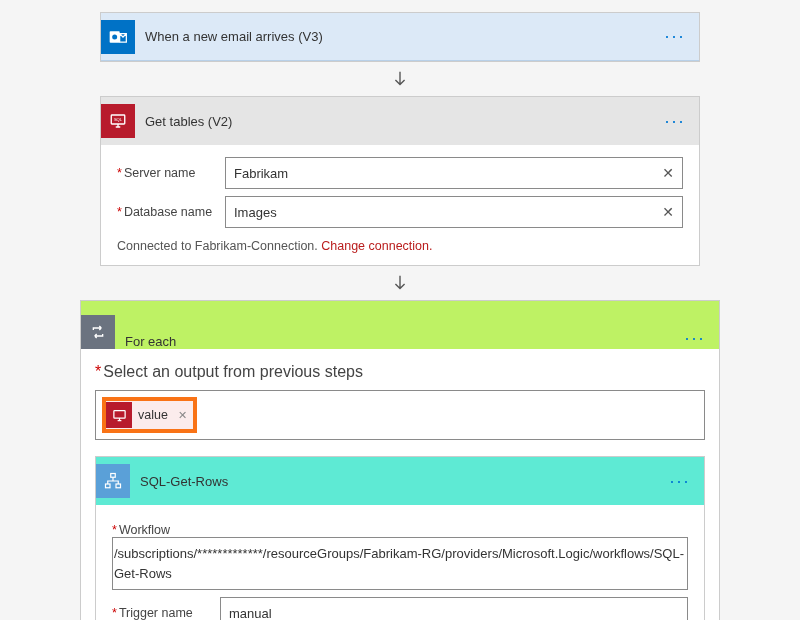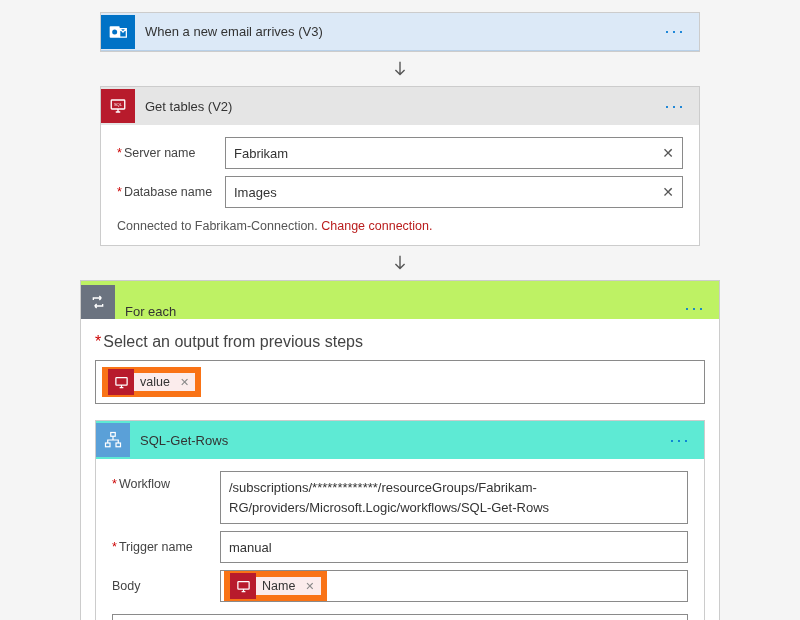--- a/index.html
+++ b/index.html
@@ -1,19 +1,19 @@
 <!DOCTYPE html>
 <html><head>
   <meta charset="utf-8">
   <style>
     * { box-sizing: border-box; margin: 0; padding: 0; font-family: "Segoe UI", Arial, sans-serif; }
     body { background: #f5f5f5; width: 800px; height: 620px; padding: 12px 0; }
     .canvas { display: flex; flex-direction: column; align-items: center; }
     .step-card { background: #fff; border: 1px solid #ccc; width: 600px; }
-    .step-header { display: flex; align-items: center; height: 38px; padding: 0 10px 0 0; }
+    .step-header { display: flex; align-items: center; height: 48px; padding: 0 10px 0 0; }
     .step-header.blue { background: #dce9f7; border-bottom: 1px solid #b8d0e8; }
     .step-header.red-outlook { background: #e5e5e5; }
     .step-header.gray { background: #bef264; align-items: flex-end; }
     .step-header.lblue { background: #5eead4; }
     .hdr-icon { width: 34px; height: 34px; display: flex; align-items: center; justify-content: center; margin-right: 10px; }
     .hdr-icon.blue-bg { background: #0072c6; }
     .hdr-icon.red-bg { background: #b81b2c; }
     .hdr-icon.gray-bg { background: #6b7380; }
     .hdr-icon.lblue-bg { background: #5aa0d8; }
     .hdr-title { flex: 1; font-size: 13px; color: #333; }
@@ -24,26 +24,26 @@
     .req { color: #c00; margin-right: 2px; }
     .input-wrap { flex: 1; border: 1px solid #8a8a8a; height: 32px; display: flex; align-items: center; padding: 8px 8px; font-size: 13px; color: #333; background: #fff; }
     .input-wrap .clear-x { margin-left: auto; font-size: 14px; color: #555; cursor: pointer; }
     .conn-line { font-size: 12.5px; color: #555; padding-top: 4px; }
     .link { color: #b91c1c; cursor: pointer; }
     .arrow-down { display: flex; justify-content: center; margin: 6px 0; }
     .arrow-down svg { width: 22px; height: 22px; stroke: #555; fill: none; stroke-width: 1.5; }
     .foreach-body { padding: 14px 14px 16px; }
     .sel-label { font-size: 16px; color: #444; margin-bottom: 9px; }
     .token-box { border: 1px solid #8a8a8a; padding: 6px; display: flex; align-items: center; }
-    .token { display: inline-flex; align-items: center; border: 6px solid #f97316; background: #fbecec; height: 30px; font-size: 12.5px; }
+    .token { display: inline-flex; align-items: center; border: 4px solid #f97316; background: #fbecec; height: 36px; font-size: 12.5px; }
     .token-icon { width: 26px; height: 26px; background: #b81b2c; display: flex; align-items: center; justify-content: center; margin-right: 6px; }
     .token-text { padding-right: 4px; color: #333; }
     .token-x { padding: 0 6px; color: #888; font-size: 11px; cursor: pointer; }
     .nested-card { margin-top: 16px; border: 1px solid #ccc; }
-    .textarea-wrap { flex: 1; border: 1px solid #8a8a8a; padding: 6px 8px; font-size: 13px; color: #333; line-height: 1.5; background: #fff; }
+    .textarea-wrap { flex: 1; border: 1px solid #8a8a8a; padding: 6px 1px; font-size: 13px; color: #333; line-height: 1.5; background: #fff; }
     .dropdown-row { border: 1px solid #8a8a8a; height: 32px; display: flex; align-items: center; padding: 0 10px; font-size: 13px; color: #888; margin-top: 12px; cursor: pointer; }
     .monitor-svg { width: 18px; height: 18px; }
     .outlook-svg { width: 20px; height: 20px; }
     .loop-svg { width: 16px; height: 16px; }
     .tree-svg { width: 18px; height: 18px; }
   </style>
 </head>
 <body>
 
 <div class="canvas">
@@ -139,21 +139,21 @@
                 <rect x="9" y="2" width="6" height="5" fill="none" stroke="#fff" stroke-width="1.6"></rect>
                 <rect x="2" y="16" width="6" height="5" fill="none" stroke="#fff" stroke-width="1.6"></rect>
                 <rect x="16" y="16" width="6" height="5" fill="none" stroke="#fff" stroke-width="1.6"></rect>
                 <path d="M12 7 L12 12 M5 16 L5 12 L19 12 L19 16" fill="none" stroke="#fff" stroke-width="1.6"></path>
               </svg>
           </div>
           <div class="hdr-title">SQL-Get-Rows</div>
           <div class="hdr-dots">···</div>
         </div>
         <div class="step-body">
-          <div class="form-row" style="align-items:flex-start;">
+          <div class="form-row" style="align-items:flex-start;flex-direction:column;">
             <div class="form-label" style="padding-top:6px;"><span class="req">*</span><span>Workflow</span></div>
             <div class="textarea-wrap">/subscriptions/*************/resourceGroups/Fabrikam-RG/providers/Microsoft.Logic/workflows/SQL-Get-Rows</div>
           </div>
           <div class="form-row">
             <div class="form-label"><span class="req">*</span><span>Trigger name</span></div>
             <div class="input-wrap">
               <span>manual</span>
             </div>
           </div>
           <div class="form-row">

